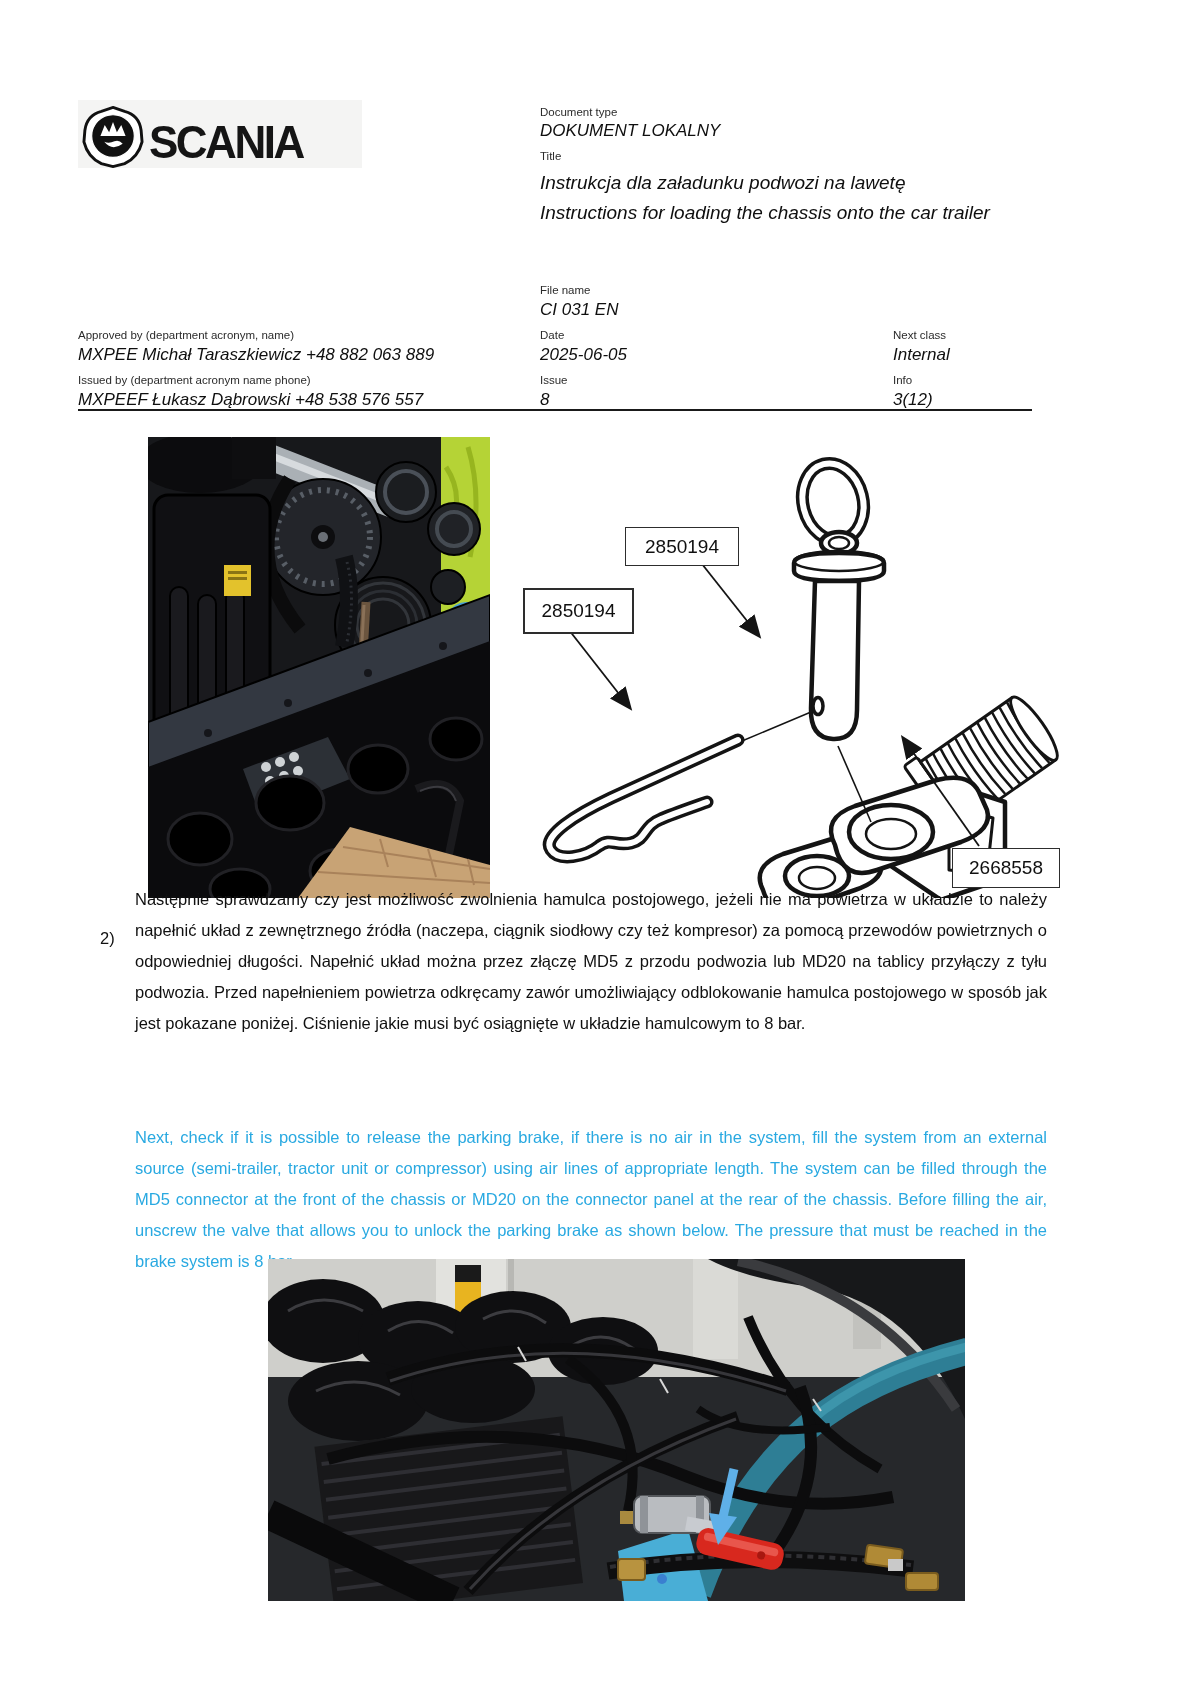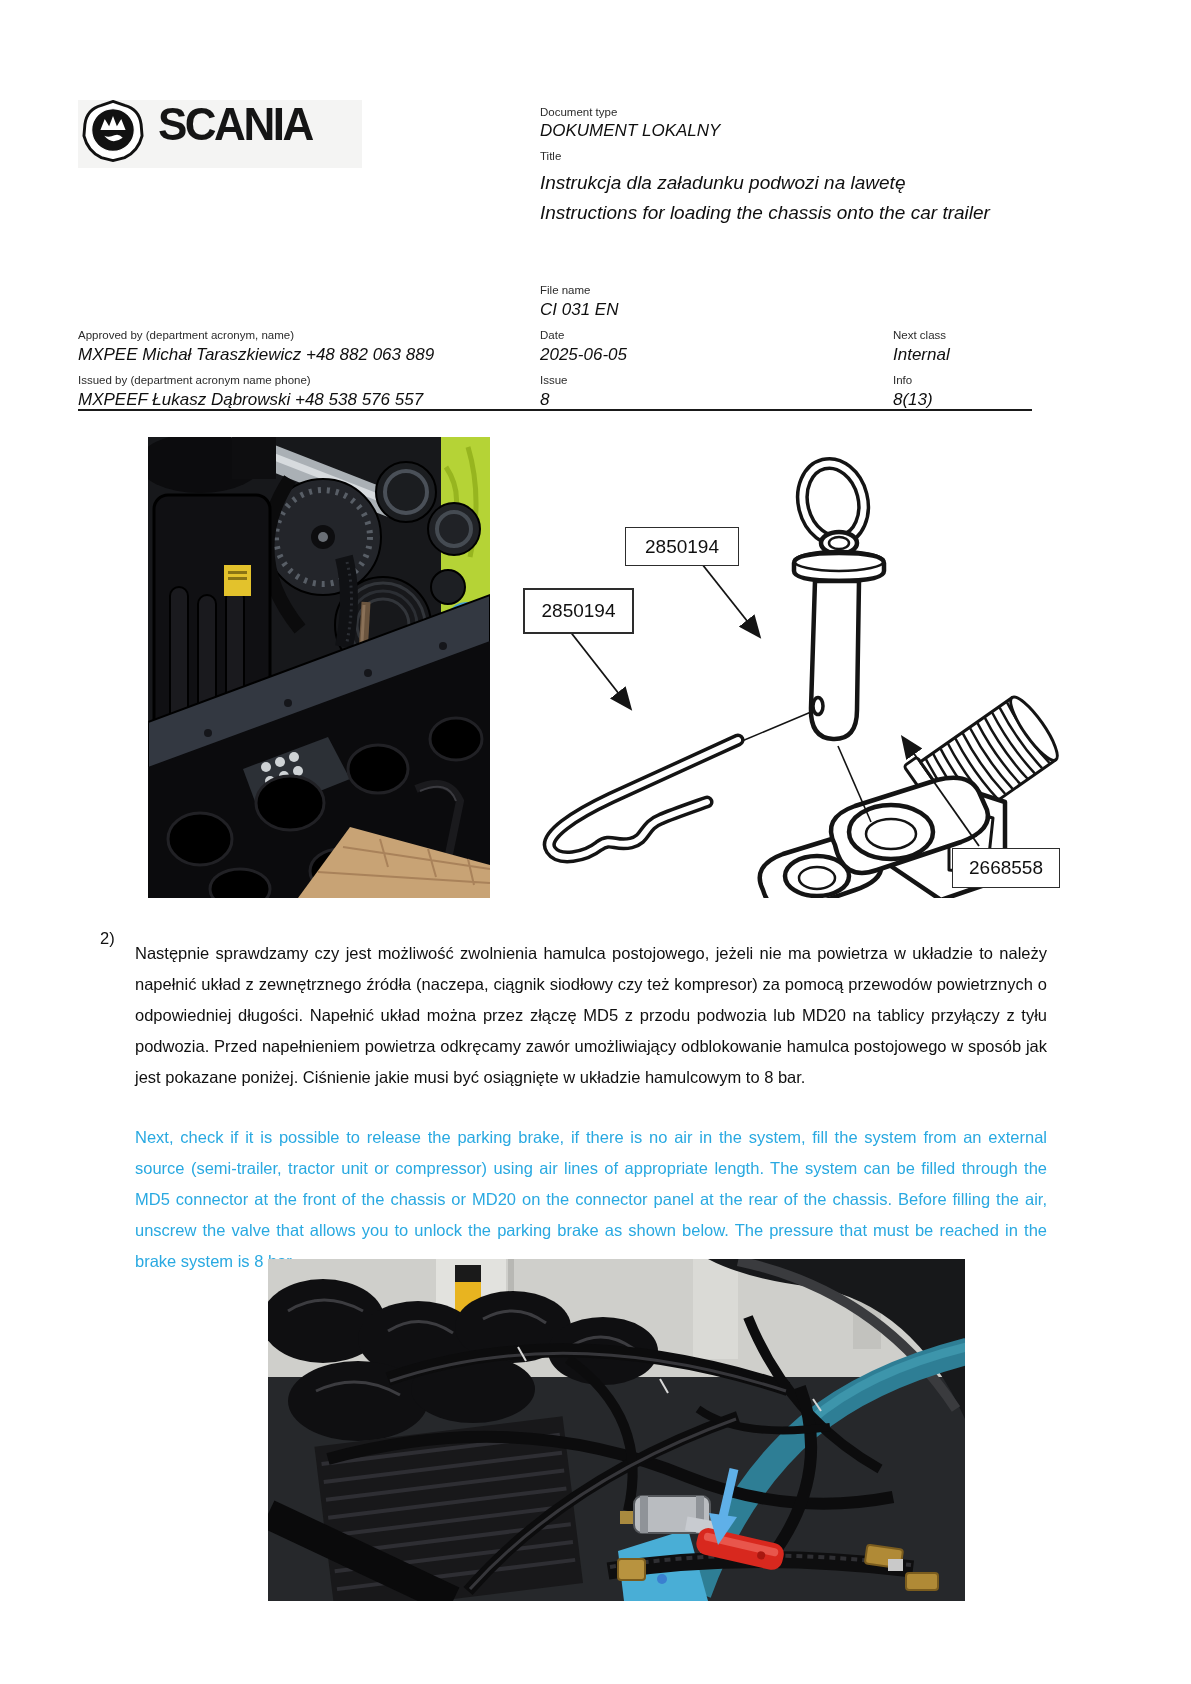--- a/index.html
+++ b/index.html
@@ -1,20 +1,20 @@
 <!DOCTYPE html>
 <html><head>
 <meta charset="utf-8">
 <style>
   html,body{margin:0;padding:0;background:#9a9a9a;}
   .page{position:relative;width:1191px;height:1684px;margin:0 auto;background:#ffffff;
         font-family:"Liberation Sans",sans-serif;color:#111;overflow:hidden;}
   
   .logo-block{position:absolute;left:78px;top:100px;width:284px;height:68px;background:#f4f4f3;
-              display:flex;align-items:flex-start;gap:14px;padding-left:4px;box-sizing:border-box;}
+              display:flex;align-items:flex-end;gap:5px;padding-left:4px;box-sizing:border-box;}
   .logo-word{font-weight:800;font-size:44px;letter-spacing:-2.5px;color:#151515;transform:scaleY(1.03);}
   .flabel{position:absolute;font-size:11.5px;color:#2b2b2b;white-space:nowrap;}
   .fvalue{position:absolute;font-size:17px;color:#0f0f0f;white-space:nowrap;font-style:italic;}
   .fvalue.big{font-size:19px;white-space:normal;line-height:30px;}
   .rule{position:absolute;left:78px;top:409px;width:954px;height:2px;background:#1a1a1a;}
   
   .photo{position:absolute;overflow:hidden;background:#141416;}
   .photo svg{display:block;}
   .drawing{position:absolute;left:505px;top:450px;width:580px;height:448px;}
   .label-box{position:absolute;display:flex;align-items:center;justify-content:center;
@@ -24,21 +24,21 @@
   .part3{fill:#fff;stroke:#141414;stroke-width:3;stroke-linejoin:round;}
   .line2{fill:none;stroke:#141414;stroke-width:2.5;}
   .thin{stroke:#141414;stroke-width:1.6;fill:none;}
   .thin2{stroke:#141414;stroke-width:1.8;fill:none;}
   .tubeO{fill:none;stroke:#141414;stroke-width:13;stroke-linecap:round;stroke-linejoin:round;}
   .tubeI{fill:none;stroke:#ffffff;stroke-width:6;stroke-linecap:round;stroke-linejoin:round;}
   
   .item-num{position:absolute;left:100px;top:929px;font-size:16.5px;}
   .para{position:absolute;left:135px;width:912px;font-size:16.5px;line-height:31px;
         text-align:justify;text-justify:inter-word;}
-  .para-pl{top:938px;color:#101010;}
+  .para-pl{top:884px;color:#101010;}
   .para-en{top:1122px;}
 </style>
 </head>
 <body>
 
 <div class="page">
 
   <div class="logo-block">
     <svg width="62" height="62" viewBox="0 0 64 64">
       <path d="M32 1.5 L44 5.5 Q59 9.5 61 25 L62 37 Q58 53 44 59.5 L32 62.5 L20 59.5 Q6 53 2 37 L3 25 Q5 9.5 20 5.5 Z" fill="#fff" stroke="#111" stroke-width="3"></path>
@@ -65,21 +65,21 @@
   <div class="flabel" style="left:540px;top:329px">Date</div>
   <div class="fvalue" style="left:540px;top:345px">2025-06-05</div>
   <div class="flabel" style="left:893px;top:329px">Next class</div>
   <div class="fvalue" style="left:893px;top:345px">Internal</div>
 
   <div class="flabel" style="left:78px;top:374px">Issued by (department acronym name phone)</div>
   <div class="fvalue" style="left:78px;top:390px">MXPEEF Łukasz Dąbrowski +48 538 576 557</div>
   <div class="flabel" style="left:540px;top:374px">Issue</div>
   <div class="fvalue" style="left:540px;top:390px">8</div>
   <div class="flabel" style="left:893px;top:374px">Info</div>
-  <div class="fvalue" style="left:893px;top:390px">8(13)</div>
+  <div class="fvalue" style="left:893px;top:390px">3(12)</div>
 
   <div class="rule"></div>
 
   <div class="photo" style="left:148px;top:437px;width:342px;height:461px">
     <svg width="342" height="461" viewBox="0 0 342 461">
       <rect width="342" height="461" fill="#17181b"></rect>
 
       <path d="M 55 -6 L 255 72" stroke="#aab0b5" stroke-width="26" fill="none"></path>
       <path d="M 55 -8 L 255 70" stroke="#d7dbde" stroke-width="7" fill="none"></path>
 

